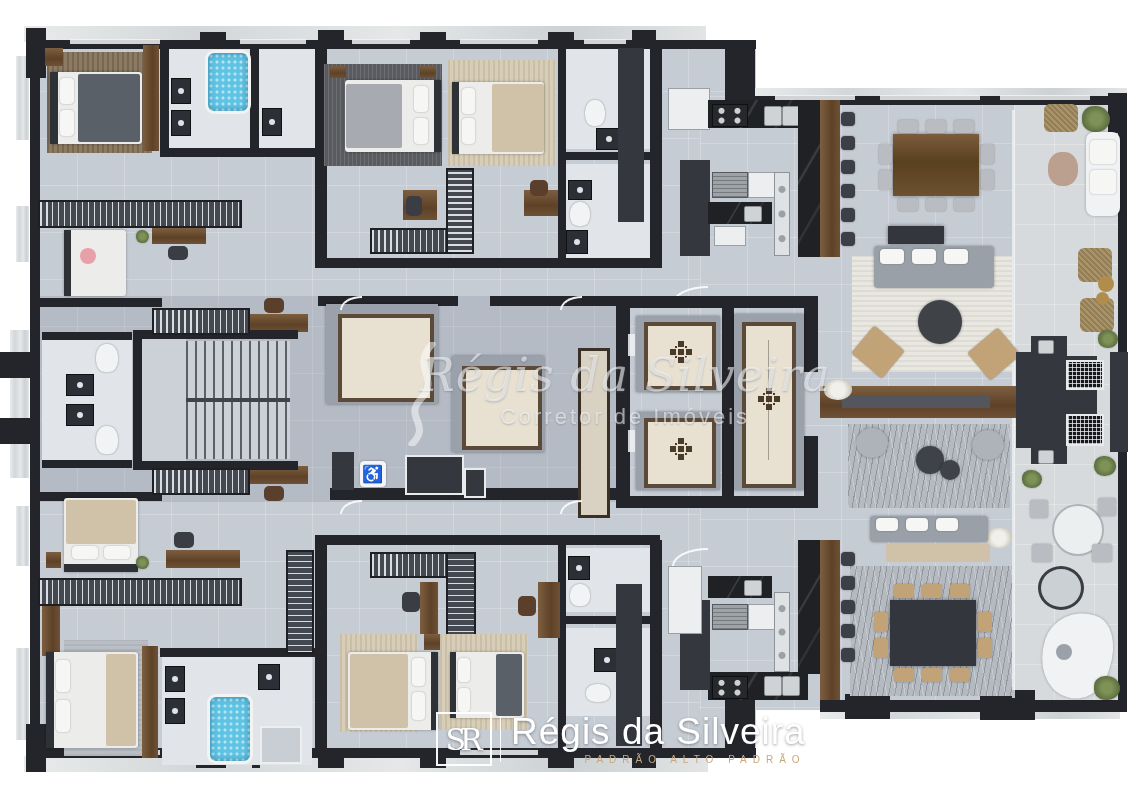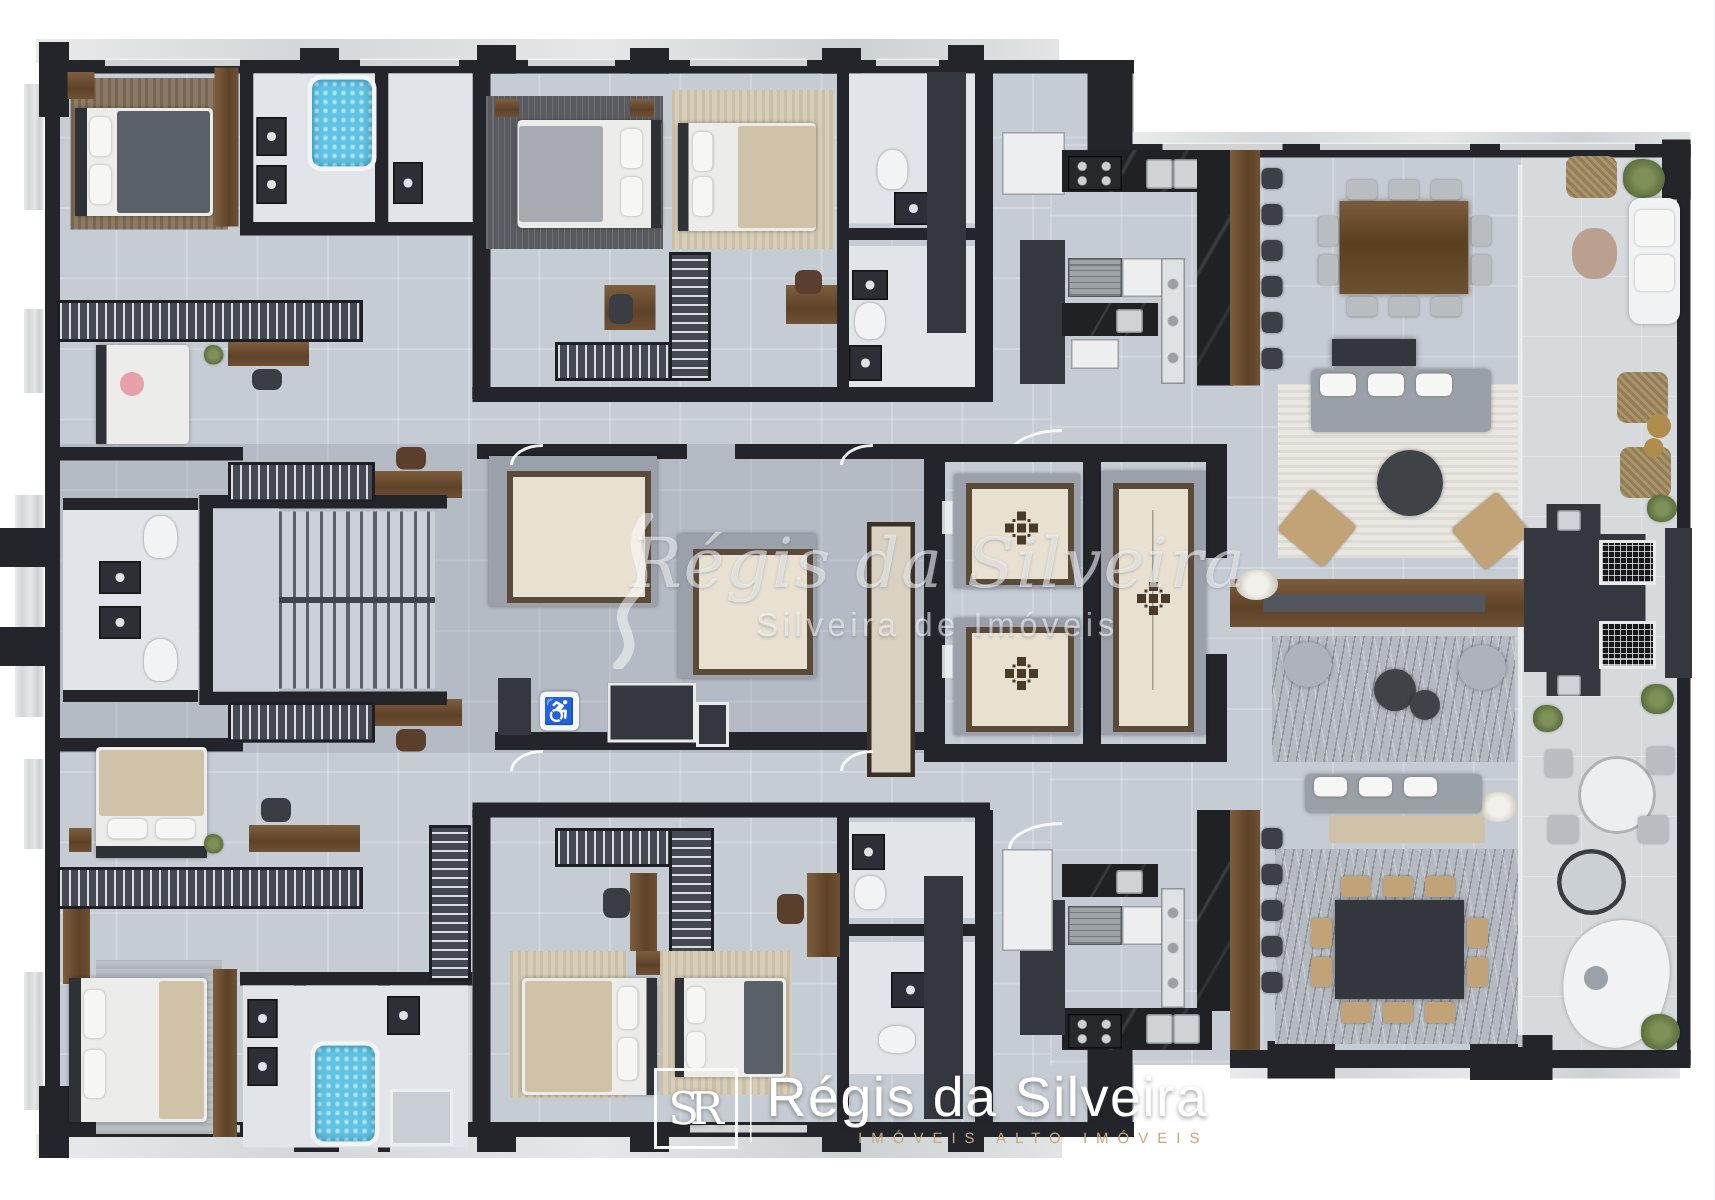--- a/index.html
+++ b/index.html
@@ -467,25 +467,25 @@
   <div class="abs door" style="left:340px;top:296px;width:20px;height:12px"></div>
   <div class="abs door" style="left:560px;top:296px;width:20px;height:12px"></div>
   <div class="abs door" style="left:340px;top:500px;width:20px;height:12px"></div>
   <div class="abs door" style="left:560px;top:500px;width:20px;height:12px"></div>
 
   <div id="wm" class="abs">
     <svg width="34" height="104" viewBox="0 0 34 104" style="position:absolute;left:-18px;top:-6px">
       <path d="M30,2 C8,28 40,34 18,58 C2,76 30,82 10,102" fill="none" stroke="rgba(255,255,255,0.5)" stroke-width="7" stroke-linecap="round"></path>
     </svg>
     <div class="name">Régis da Silveira</div>
-    <div class="sub">Silveira de Imóveis</div>
+    <div class="sub">Corretor de Imóveis</div>
   </div>
 
   <div id="logo" class="abs">
     <div class="mono">SR</div>
     <div class="bar"></div>
     <div>
       <div class="nm">Régis da Silveira</div>
-      <div class="tg">IMÓVEIS ALTO IMÓVEIS</div>
+      <div class="tg">PADRÃO ALTO PADRÃO</div>
     </div>
   </div>
 
 </div>
 
 </body></html>

